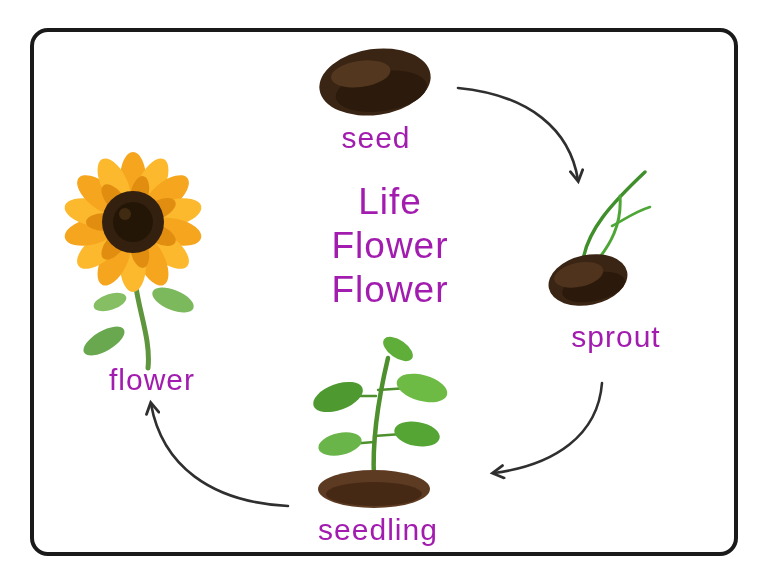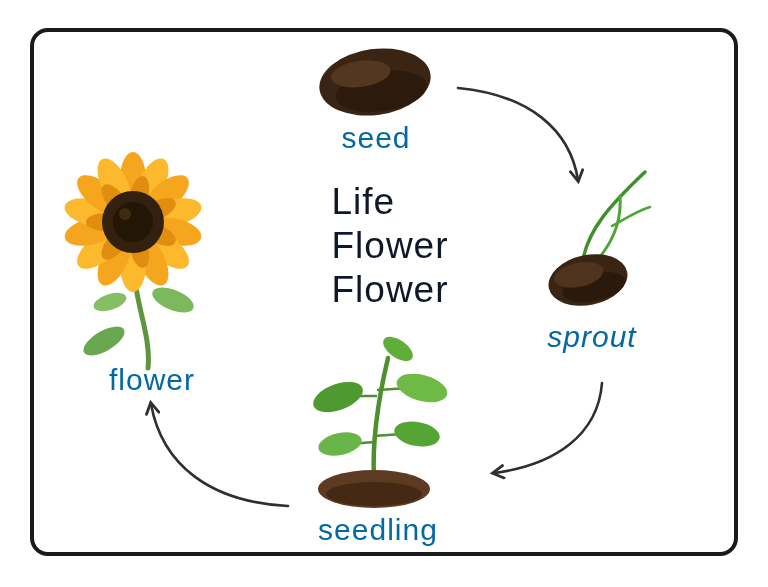--- a/index.html
+++ b/index.html
@@ -16,32 +16,33 @@
     overflow: hidden;
   }
   .gfx {
     position: absolute;
     top: 0;
     left: 0;
   }
   .label {
     position: absolute;
     transform: translateX(-50%);
-    color: #0369a1;
+    color: #a21caf;
     font-size: 30px;
     letter-spacing: 1px;
     white-space: nowrap;
     user-select: none;
   }
   .title-block {
     position: absolute;
     left: 390px;
     top: 180px;
     transform: translateX(-50%);
-    color: #0f172a;
+    text-align: center;
+    color: #a21caf;
   }
   .title-line {
     font-size: 37px;
     line-height: 44px;
     letter-spacing: 1px;
     white-space: nowrap;
   }
 </style>
 </head>
 <body>
@@ -129,17 +130,17 @@
     <path d="M 288 506 C 210 502 162 465 151 404" fill="none" stroke="#2f2f2f" stroke-width="2.6" stroke-linecap="round" marker-end="url(#arrowhead)"></path>
   </svg>
 
   <div class="title-block">
     <div class="title-line">Life</div>
     <div class="title-line">Flower</div>
     <div class="title-line">Flower</div>
   </div>
 
   <div class="label" style="left:376px; top:121px;">seed</div>
-  <div class="label" style="left:592px; top:320px;font-style:italic;">sprout</div>
+  <div class="label" style="left:616px; top:320px;">sprout</div>
   <div class="label" style="left:378px; top:513px;">seedling</div>
   <div class="label" style="left:152px; top:363px;">flower</div>
 
 </div>
 
 </body></html>

